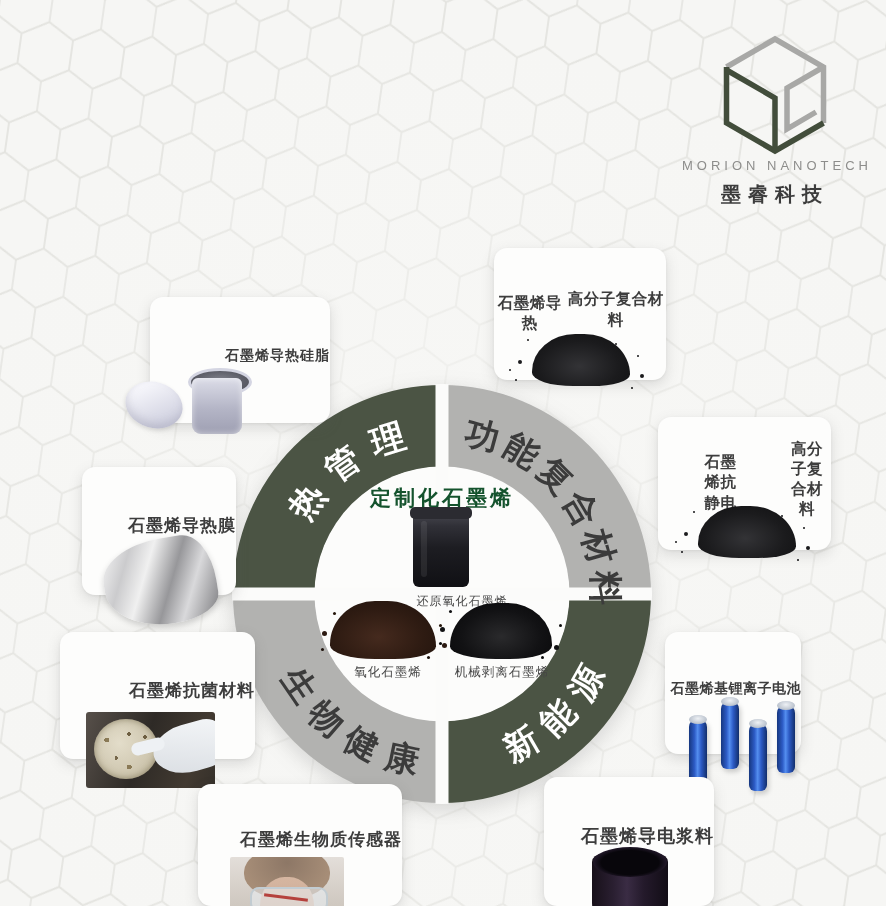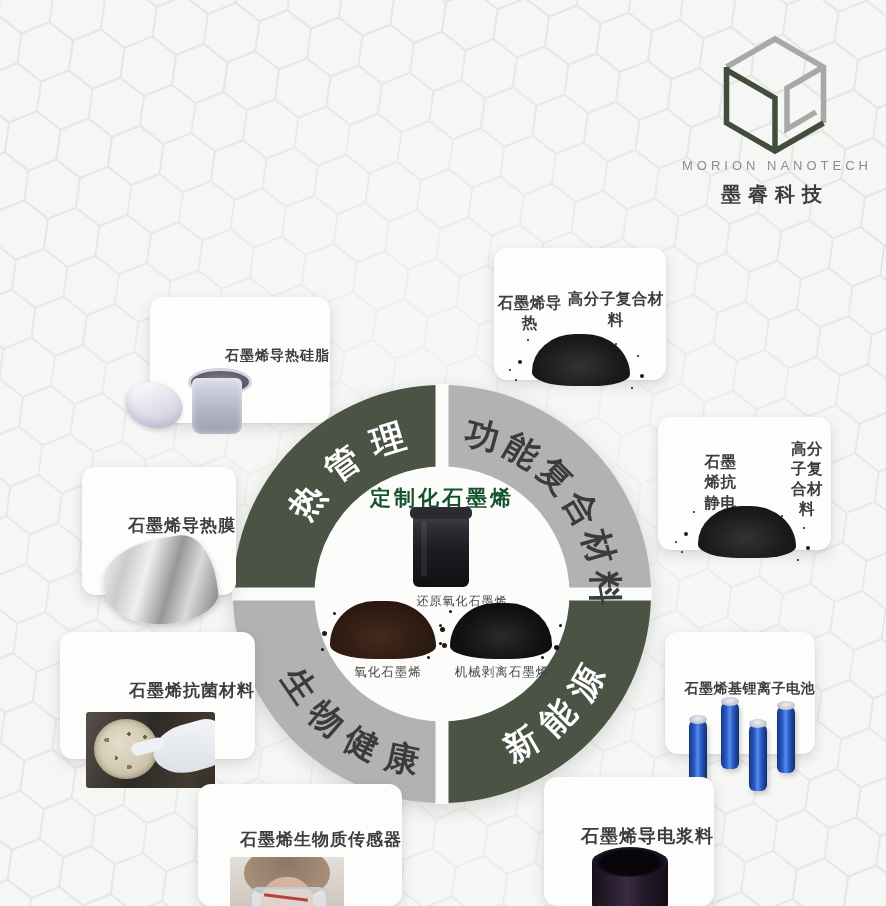--- a/index.html
+++ b/index.html
@@ -56,21 +56,21 @@
         display:flex;flex-direction:row;align-items:center;}
   .photo{position:relative;width:100%;flex:1;}
   .clabel{font-size:17px;font-weight:600;color:#3d3d3d;text-align:center;
           padding-bottom:9px;letter-spacing:1px;line-height:1.3;}
   #c1{left:150px;top:297px;width:180px;height:126px;}
   #c2{left:82px;top:467px;width:154px;height:128px;}
   #c3{left:60px;top:632px;width:195px;height:127px;}
   #c4{left:198px;top:784px;width:204px;height:122px;}
   #c5{left:494px;top:248px;width:172px;height:132px;}
   #c6{left:658px;top:417px;width:173px;height:133px;gap:42px;}
-  #c7{left:665px;top:632px;width:150px;height:122px;}
+  #c7{left:665px;top:632px;width:136px;height:122px;}
   #c8{left:544px;top:777px;width:170px;height:129px;}
   #c1 .clabel{font-size:14px;margin-left:20px;}
   #c7 .clabel{font-size:14px;letter-spacing:0.5px;}
   #c8 .clabel{font-size:18px;}
   .clabel2{padding-bottom:2px;}
   #c5 .clabel,#c6 .clabel{font-size:15.5px;letter-spacing:0.5px;}
 
   
   #c1 .jar{position:absolute;left:42px;top:18px;width:50px;height:56px;
       background:linear-gradient(180deg,#dcdde8,#b4b5c6 55%,#9e9fb2);

